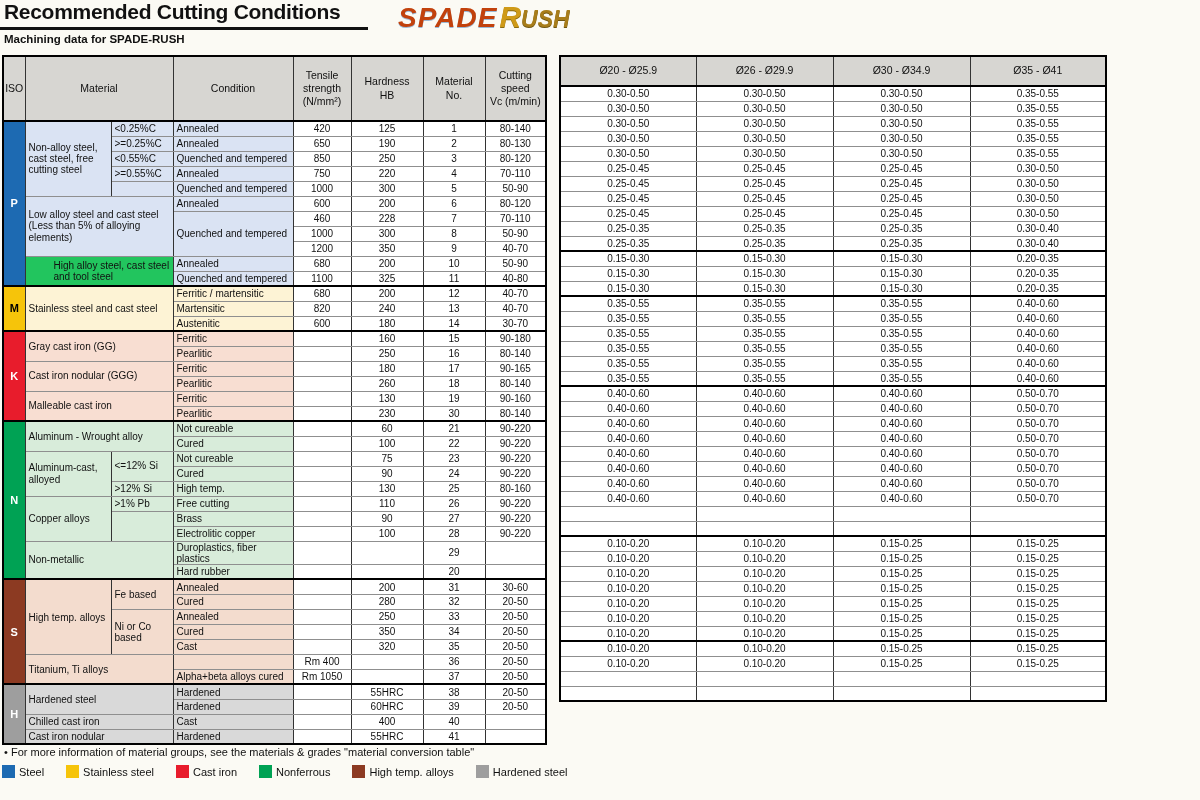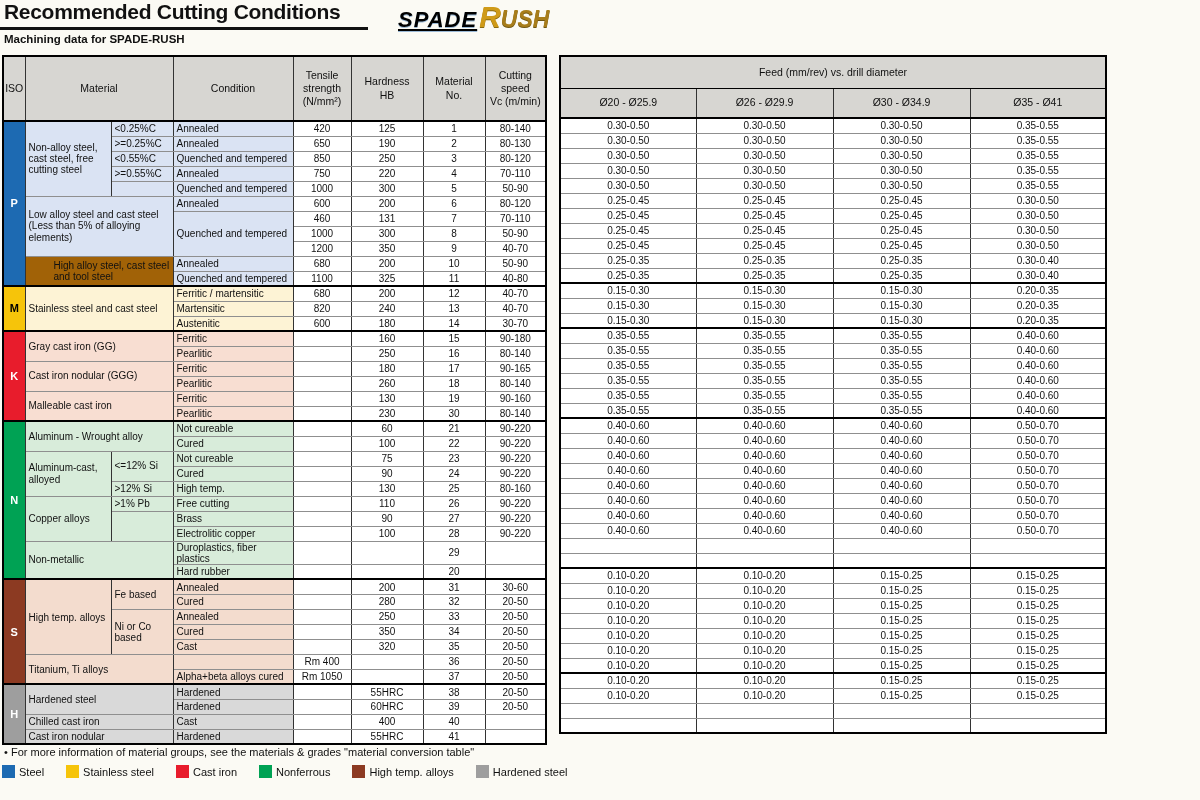--- a/index.html
+++ b/index.html
@@ -6,21 +6,21 @@
   html,body { margin:0; padding:0; }
   body {
     width:1200px; height:800px; position:relative; overflow:hidden;
     background:#fbfaf4; color:#111;
     font-family:"Liberation Sans", sans-serif;
   }
   .title { position:absolute; left:4px; top:0; font-size:21px; font-weight:bold; letter-spacing:-0.3px; }
   .title-bar { position:absolute; left:0; top:27px; width:368px; height:3px; background:#111; }
   .subtitle { position:absolute; left:4px; top:33px; font-size:11.5px; font-weight:bold; }
   .logo { position:absolute; left:398px; top:0; font-style:italic; font-weight:bold; white-space:nowrap; }
-  .logo-spade { font-size:22px; color:#000000; letter-spacing:1px; text-shadow:0 1px 0 #9bb9d6;text-decoration:underline; }
+  .logo-spade { font-size:28px; color:#c2410c; letter-spacing:1px; text-shadow:0 1px 0 #9bb9d6; }
   .logo-r { font-size:30px; color:#cf9a18; margin-left:2px; text-shadow:0 1px 0 #8a6a10; }
   .logo-ush { font-size:23px; color:#a87d1a; text-shadow:0 1px 0 #6f5510; }
 
   .tables { position:absolute; left:2px; top:55px; display:flex; gap:12px; align-items:flex-start; }
   table { border-collapse:collapse; table-layout:fixed; border:2px solid #000; background:#fff; }
   #left-table { width:543px; }
   #right-table { width:546px; }
   th {
     background:#d7d6d2; font-weight:normal; font-size:10.5px; line-height:1.25;
     white-space:pre-line; border:1px solid #333; border-bottom:2px solid #000;
@@ -132,38 +132,38 @@
           <td class="mat" rowspan="4" colspan="2" style="background: rgb(218, 227, 243);">Low alloy steel and cast steel (Less than 5% of alloying elements)</td>
           <td class="cond" style="background: rgb(218, 227, 243);">Annealed</td>
           <td class="num">600</td>
           <td class="num">200</td>
           <td class="num">6</td>
           <td class="num">80-120</td>
         </tr>
         <tr>
           <td class="cond" rowspan="3" style="background: rgb(218, 227, 243);">Quenched and tempered</td>
           <td class="num">460</td>
-          <td class="num">131</td>
+          <td class="num">228</td>
           <td class="num">7</td>
           <td class="num">70-110</td>
         </tr>
         <tr>
           <td class="num">1000</td>
           <td class="num">300</td>
           <td class="num">8</td>
           <td class="num">50-90</td>
         </tr>
         <tr>
           <td class="num">1200</td>
           <td class="num">350</td>
           <td class="num">9</td>
           <td class="num">40-70</td>
         </tr>
         <tr>
-          <td class="mat" rowspan="2" colspan="2" style="background: #a16207; padding-left: 28px;">High alloy steel, cast steel and tool steel</td>
+          <td class="mat" rowspan="2" colspan="2" style="background: #22c55e; padding-left: 28px;">High alloy steel, cast steel and tool steel</td>
           <td class="cond" style="background: rgb(218, 227, 243);">Annealed</td>
           <td class="num">680</td>
           <td class="num">200</td>
           <td class="num">10</td>
           <td class="num">50-90</td>
         </tr>
         <tr>
           <td class="cond" style="background: rgb(218, 227, 243);">Quenched and tempered</td>
           <td class="num">1100</td>
           <td class="num">325</td>
@@ -408,23 +408,20 @@
   </table>
 
   <table id="right-table">
     <colgroup>
       <col style="width:136px">
         <col style="width:137px">
         <col style="width:137px">
         <col style="width:136px">
     </colgroup>
     <thead>
-      <tr class="feed-title-row">
-        <th colspan="4">Feed (mm/rev) vs. drill diameter</th>
-      </tr>
       <tr class="dia-row">
         <th>Ø20 - Ø25.9</th>
         <th>Ø26 - Ø29.9</th>
         <th>Ø30 - Ø34.9</th>
         <th>Ø35 - Ø41</th>
       </tr>
     </thead>
     <tbody id="right-tbody">
         <tr class="sec">
           <td class="feed">0.30-0.50</td>

